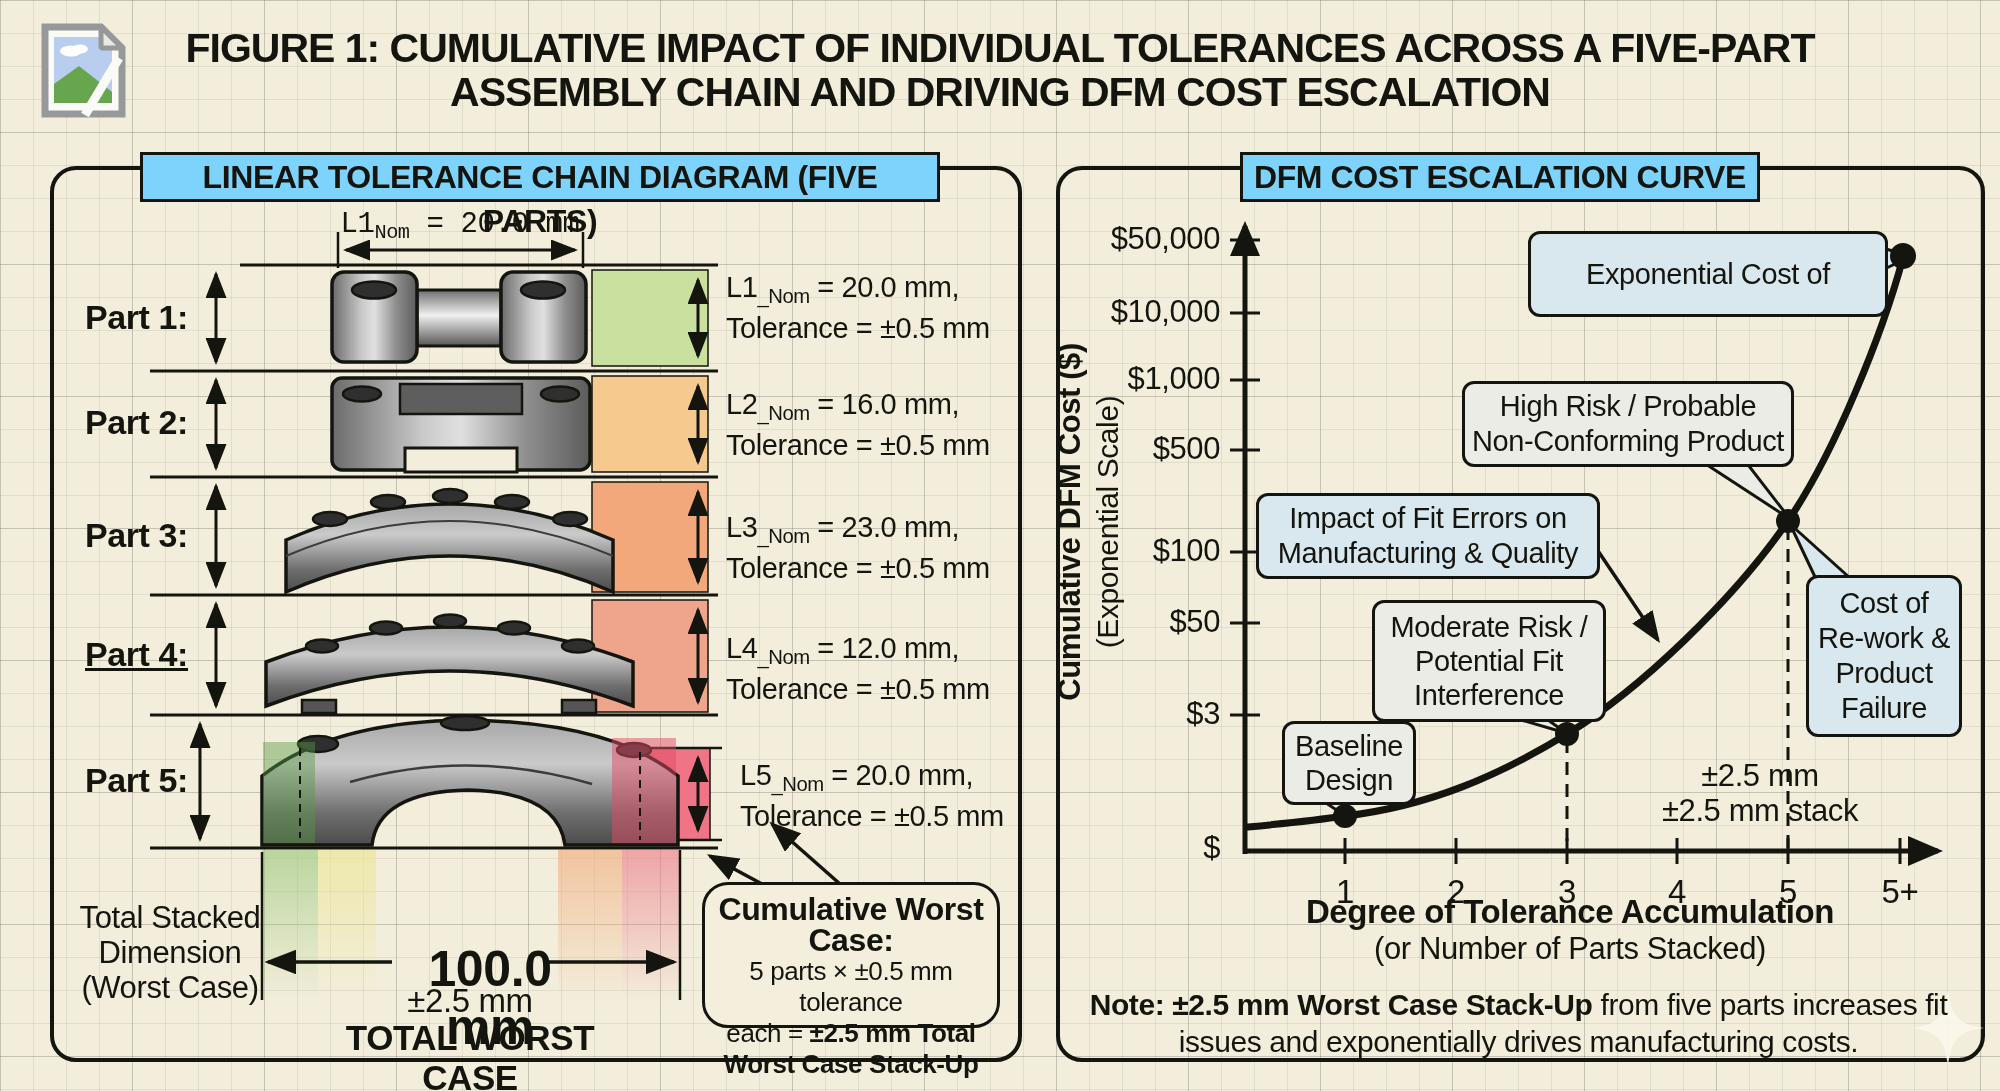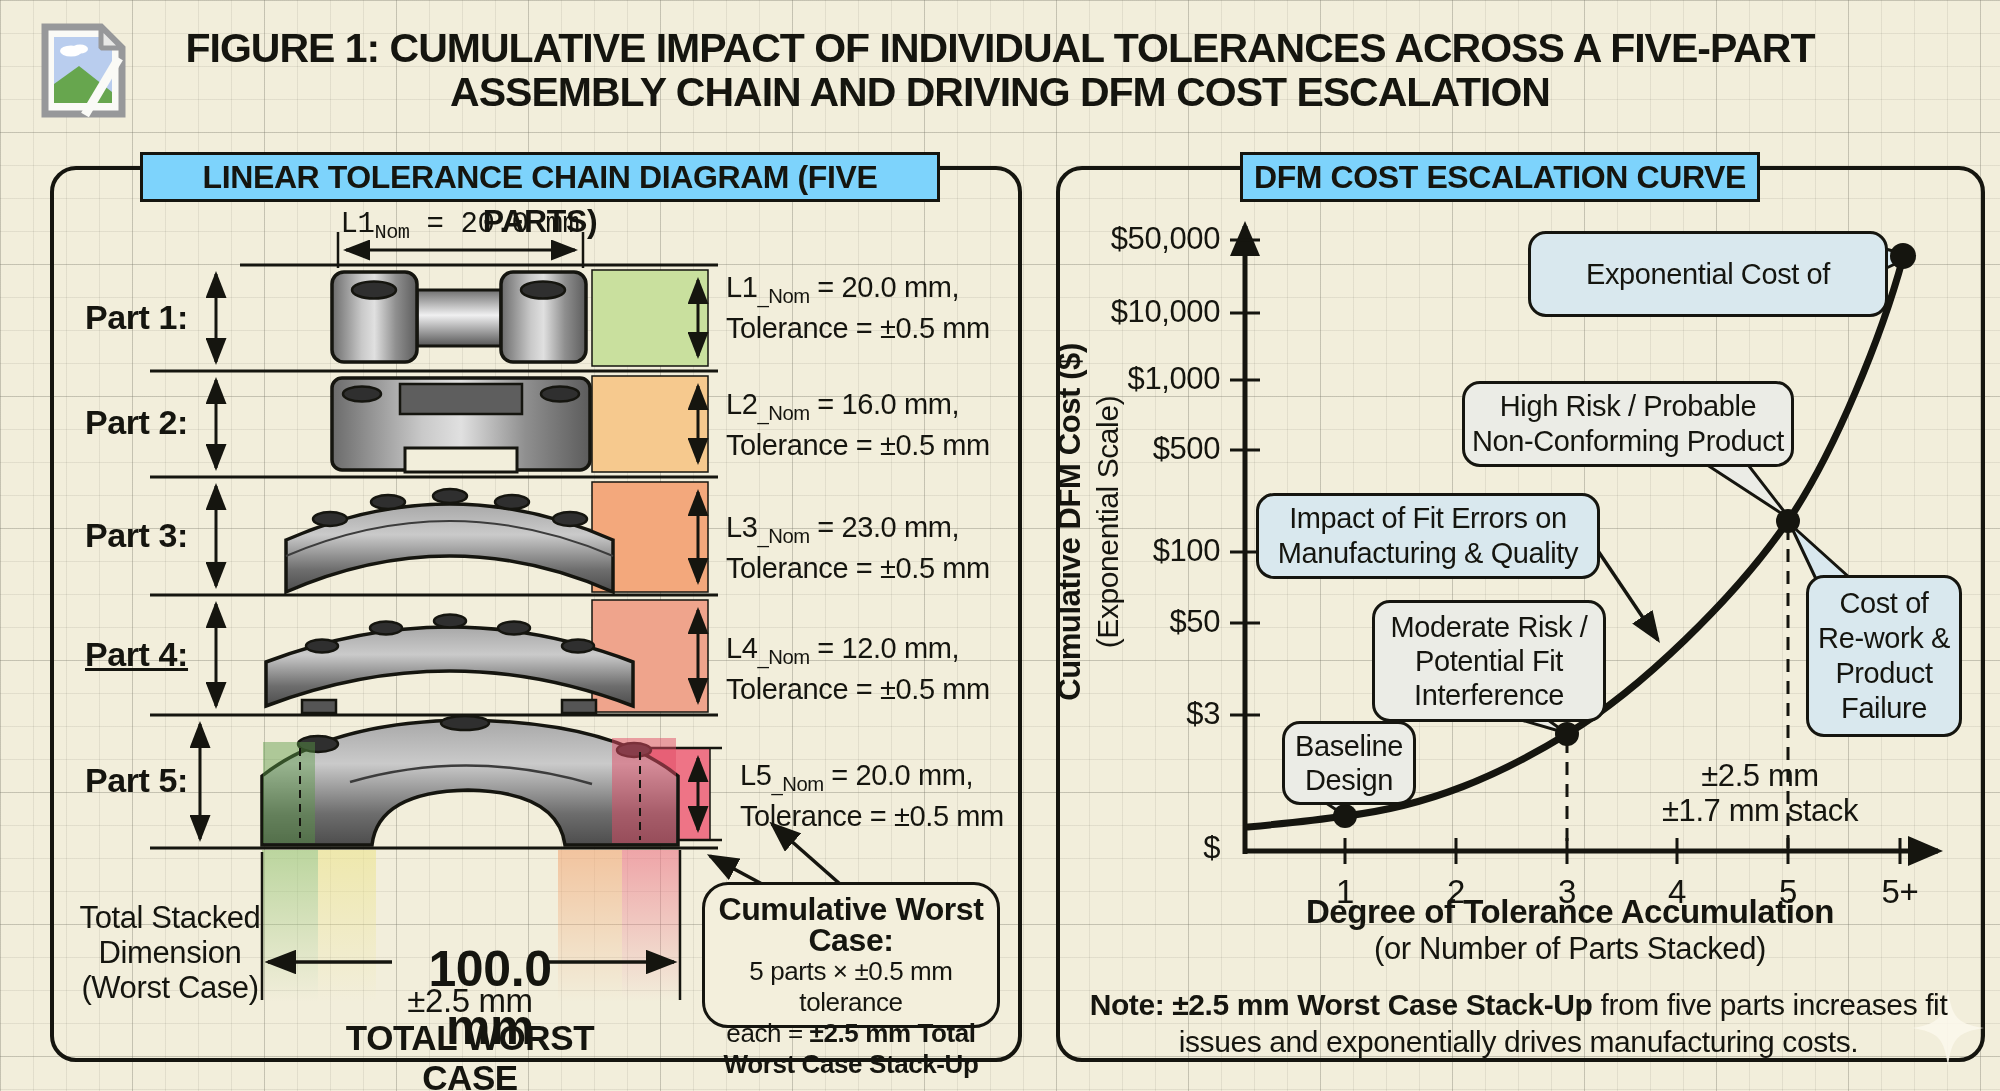--- a/index.html
+++ b/index.html
@@ -16,21 +16,21 @@
   }
   .abs{position:absolute;}
   .b{font-weight:bold;}
   .panel{position:absolute;border:4px solid #15150f;border-radius:26px;background:transparent;}
   .phead{position:absolute;background:#7dd3fc;border:3px solid #15150f;text-align:center;
          font-weight:bold;font-size:32px;line-height:44px;}
   .title{position:absolute;text-align:center;font-weight:bold;font-size:41px;line-height:44px;letter-spacing:-1px;}
   .partlabel{position:absolute;font-weight:bold;font-size:34px;}
   .tol{position:absolute;font-size:29px;line-height:32px;}
   sub{font-size:0.70em;vertical-align:-0.28em;letter-spacing:-0.5px;}
-  .callout{position:absolute;border:3px solid #15150f;border-radius:18px;display:flex;flex-direction:column;
+  .callout{position:absolute;border:3px solid #15150f;border-radius:12px;display:flex;flex-direction:column;
            justify-content:center;text-align:center;font-size:29px;line-height:35px;}
   .co-blue{background:#d9e8ee;}
   .co-gray{background:#ebece6;}
   .ytick{position:absolute;width:200px;text-align:right;font-size:31px;line-height:36px;}
   .xtick{position:absolute;width:80px;text-align:center;font-size:33px;line-height:36px;}
   .ctext{position:absolute;text-align:center;}
   svg{position:absolute;left:0;top:0;}
 </style>
 </head>
 <body>
@@ -349,21 +349,21 @@
 </div>
 <div class="callout co-blue" style="left:1806px;top:575px;width:150px;height:156px;line-height:35px;">
   <div>Cost of</div>
   <div>Re-work &amp;</div>
   <div>Product</div>
   <div>Failure</div>
 </div>
 
 <div class="ctext" style="left:1630px;top:758px;width:260px;font-size:31px;line-height:35px;">
   <div>±2.5 mm</div>
-  <div>±1.7 mm stack</div>
+  <div>±2.5 mm stack</div>
 </div>
 
 <div class="ctext b" style="left:1270px;top:893px;width:600px;font-size:33px;">Degree of Tolerance Accumulation</div>
 <div class="ctext" style="left:1270px;top:931px;width:600px;font-size:31px;">(or Number of Parts Stacked)</div>
 
 <div class="ctext" style="left:1066px;top:986px;width:905px;font-size:30px;line-height:37px;">
   <div><span class="b">Note: ±2.5 mm Worst Case Stack-Up</span><span> from five parts increases fit</span></div>
   <div>issues and exponentially drives manufacturing costs.</div>
 </div>
 

